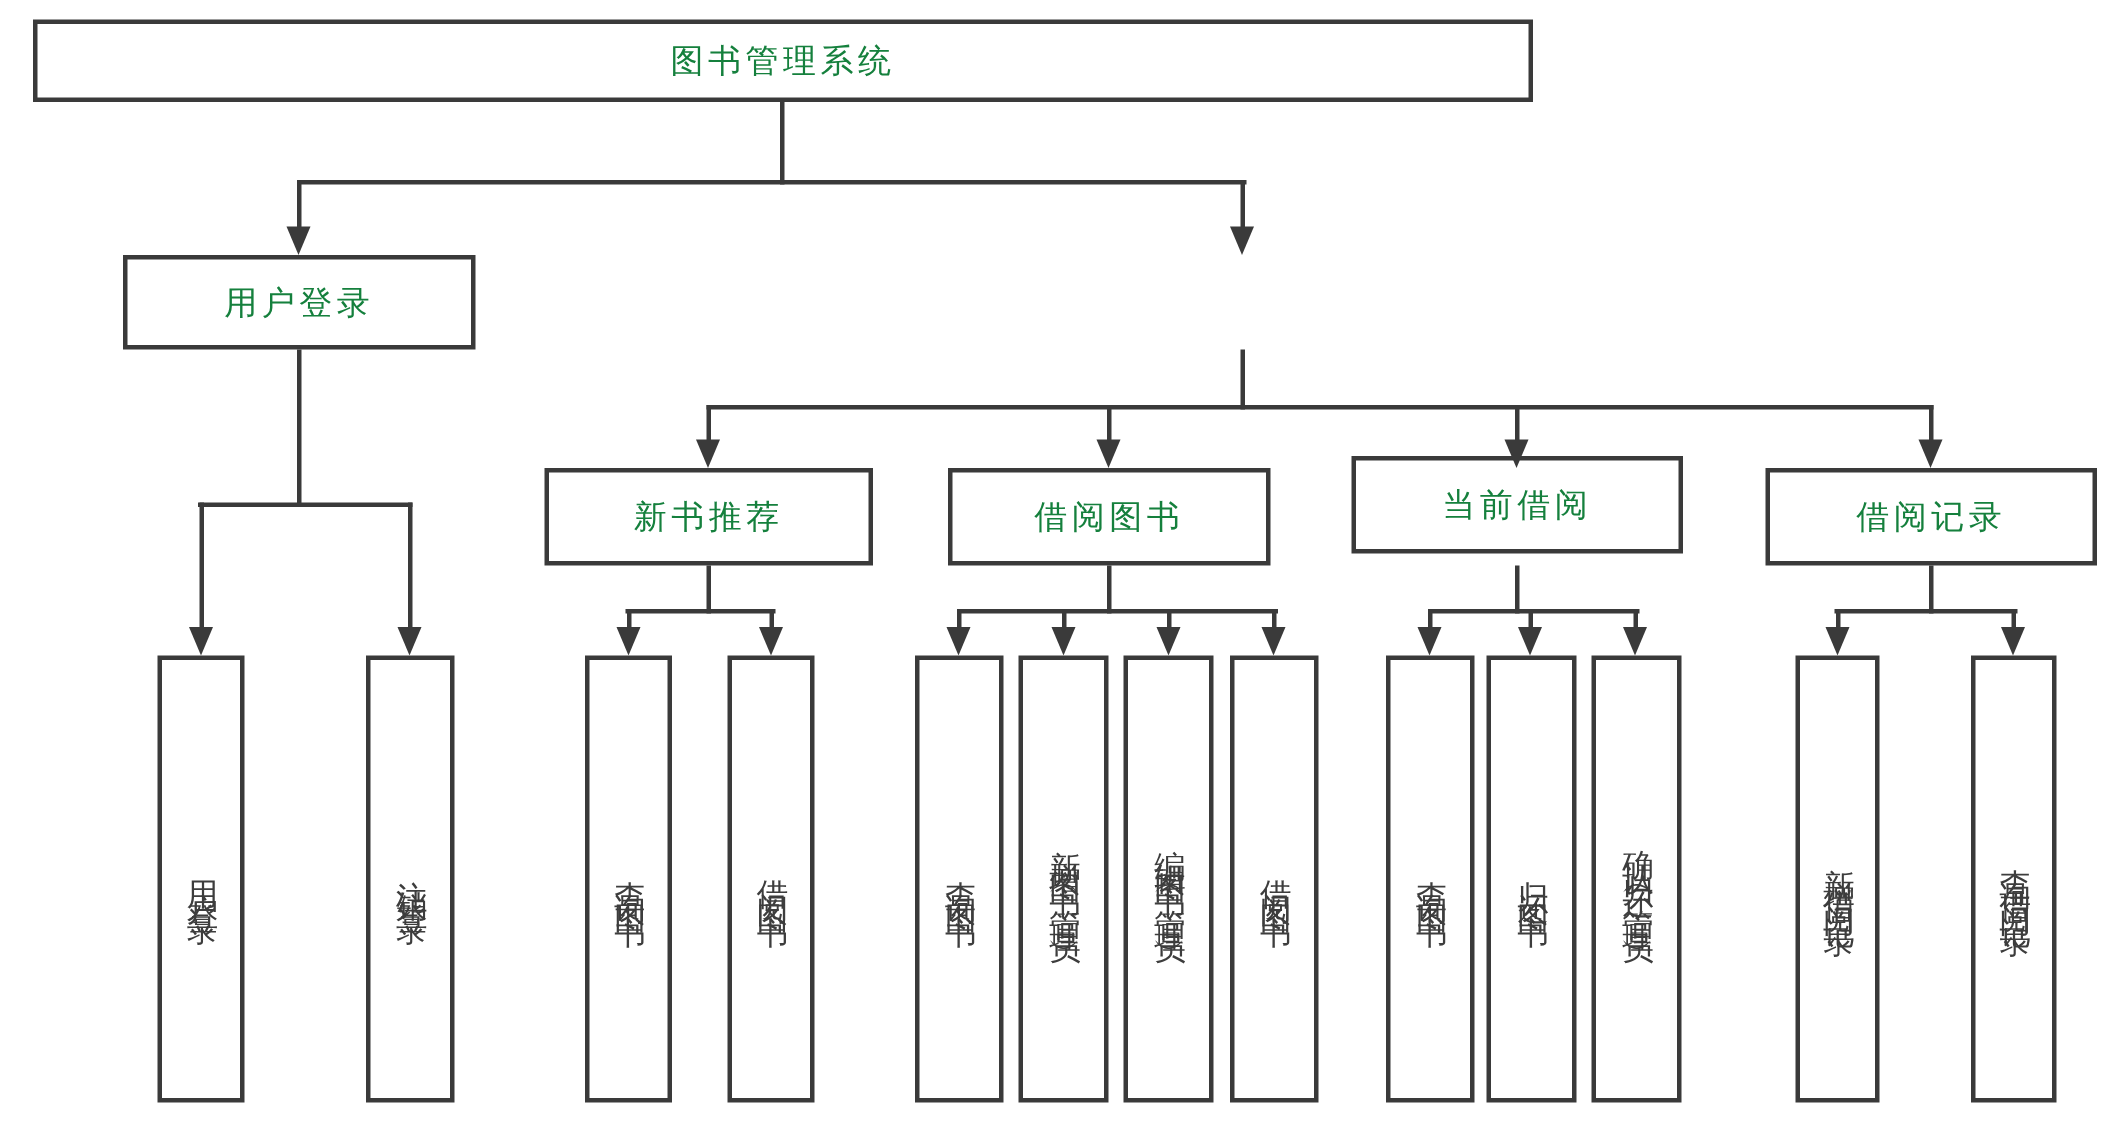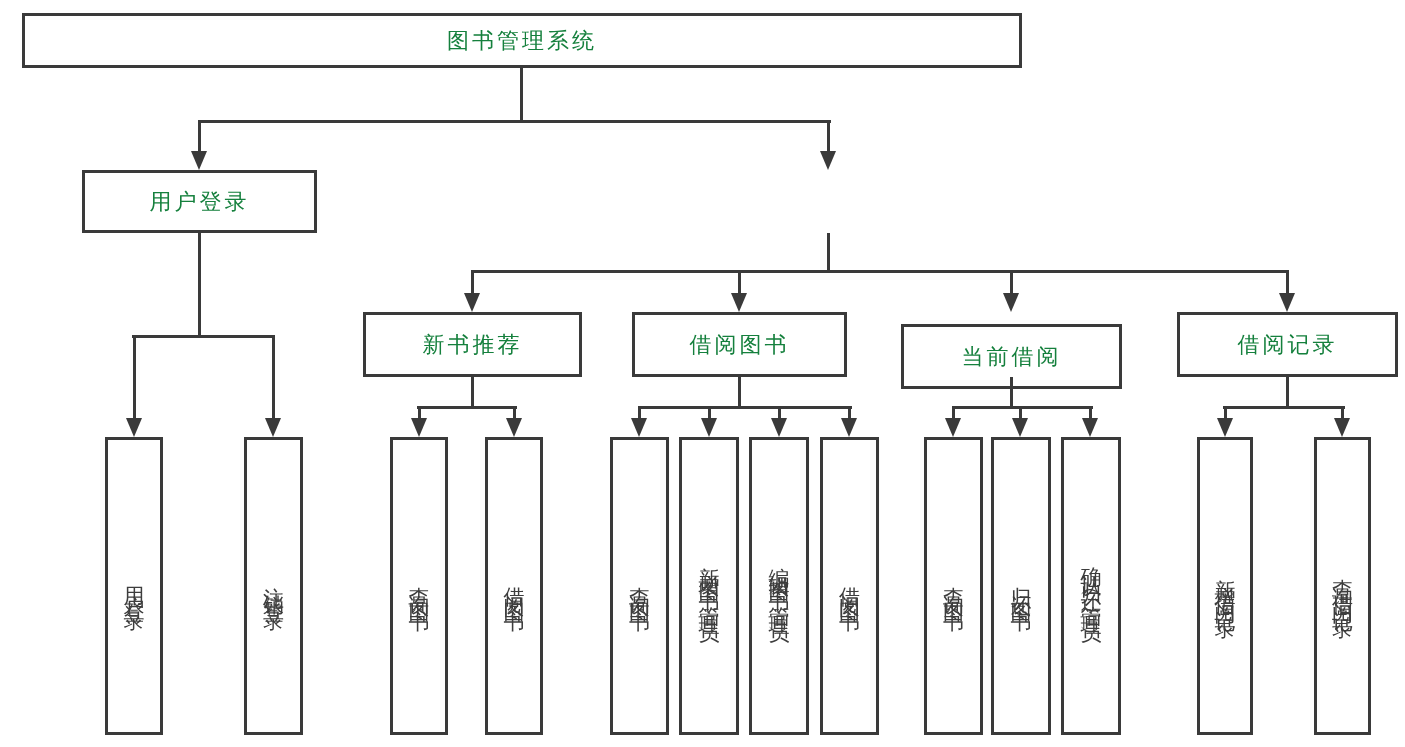--- a/index.html
+++ b/index.html
@@ -49,21 +49,21 @@
 
 
   <div class="box" style="left:363px;top:312px;width:219px;height:65px;">
     <span>新书推荐</span>
   </div>
 
   <div class="box" style="left:632px;top:312px;width:215px;height:65px;">
     <span>借阅图书</span>
   </div>
 
-  <div class="box" style="left:901px;top:324px;width:221px;height:65px;">
+  <div class="box" style="left:901px;top:304px;width:221px;height:65px;">
     <span>当前借阅</span>
   </div>
 
   <div class="box" style="left:1177px;top:312px;width:221px;height:65px;">
     <span>借阅记录</span>
   </div>
 
   <div class="vbox" style="left:105px;width:58px;">
     <span>用户登录</span>
   </div>

